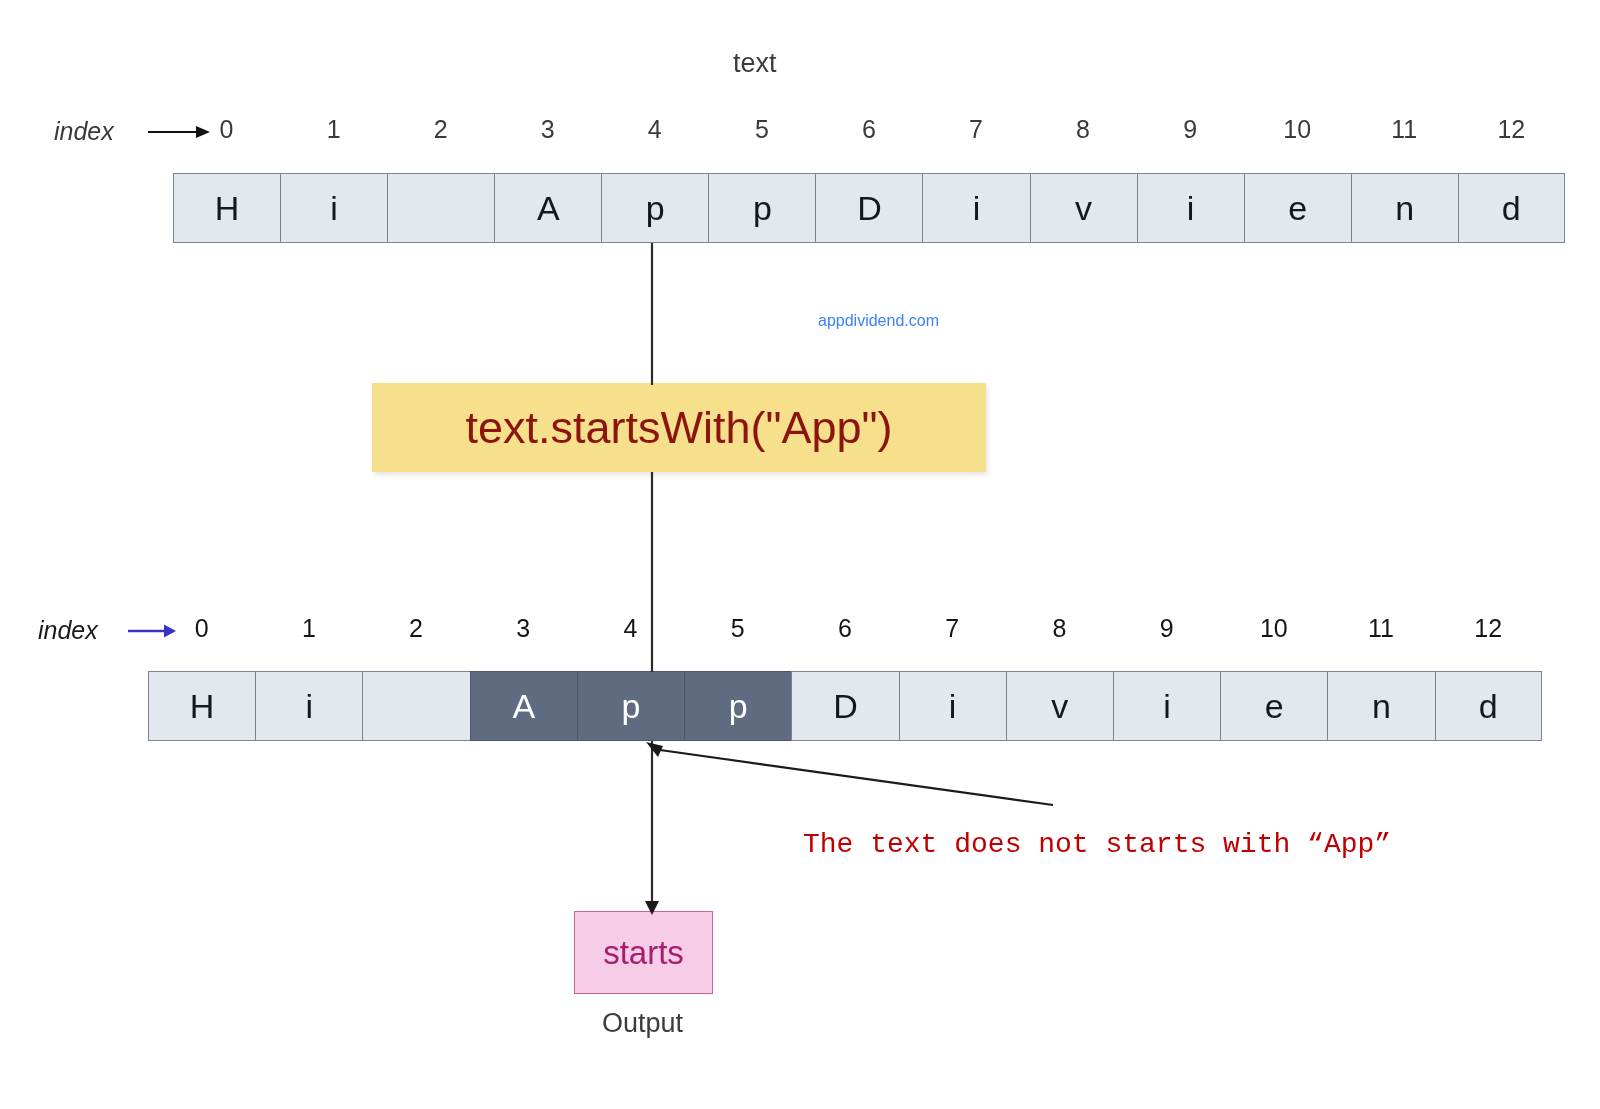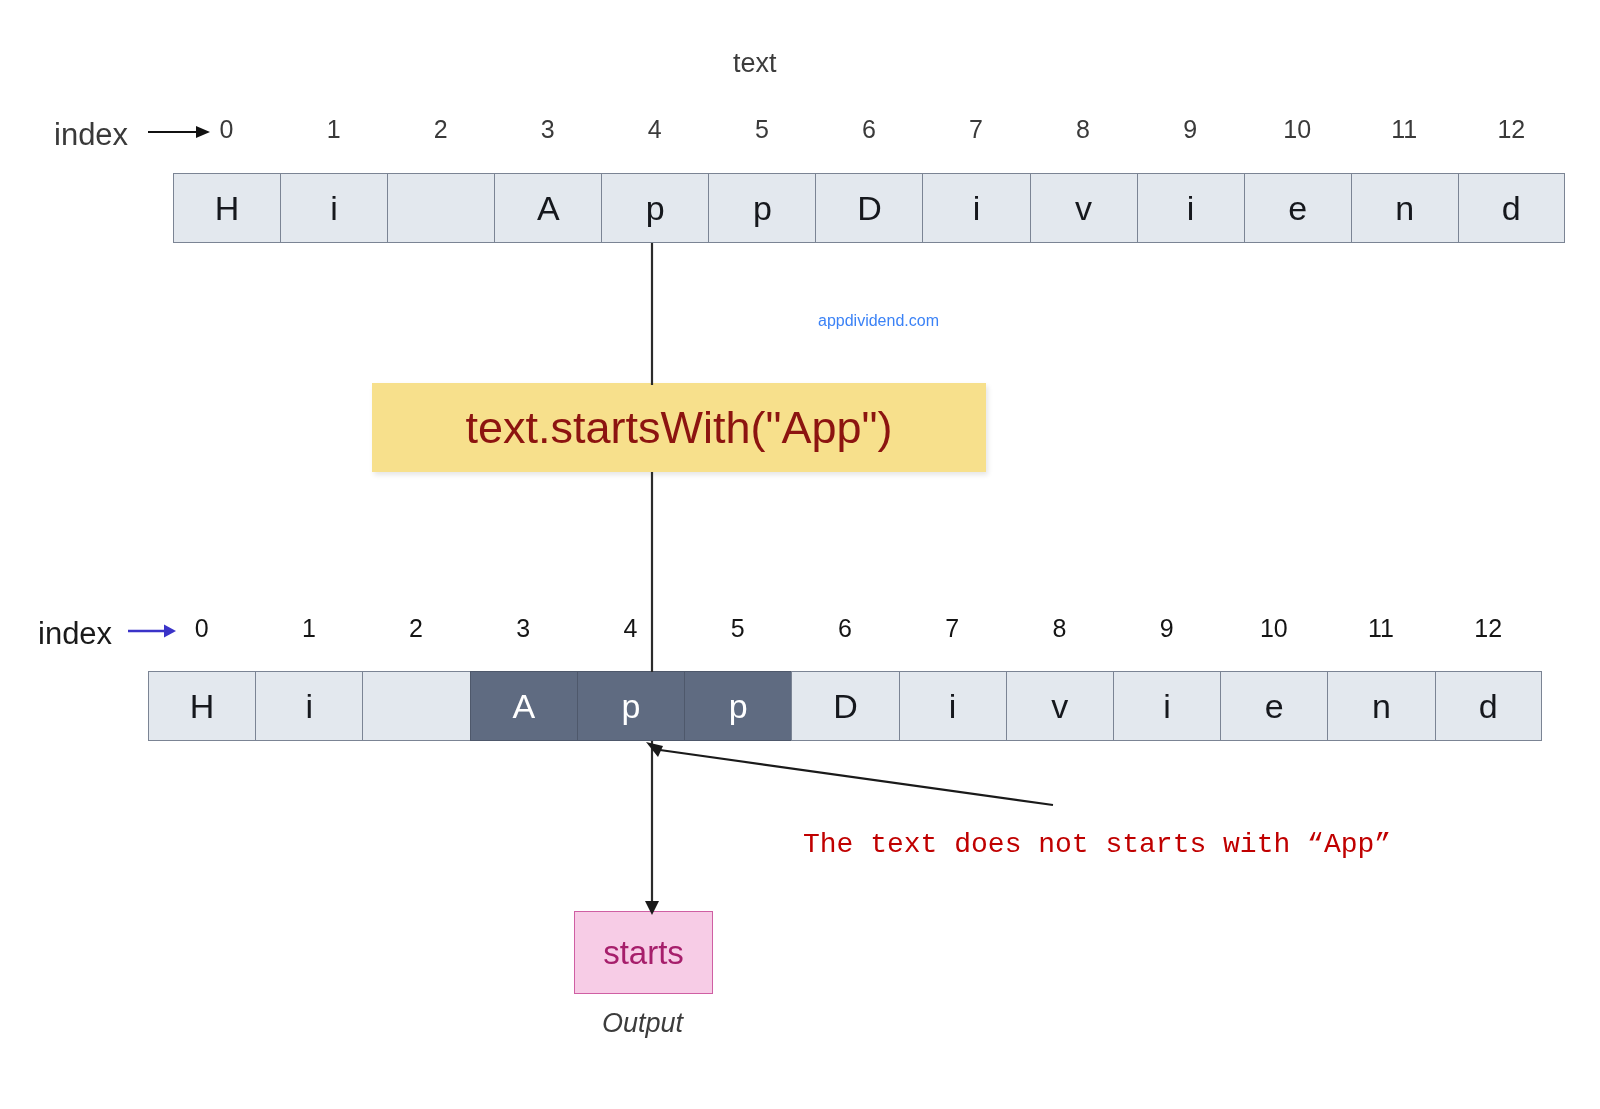--- a/index.html
+++ b/index.html
@@ -20,23 +20,24 @@
 
   
   .title-text {
     position: absolute;
     font-size: 27px;
     color: #3c3c3c;
     white-space: nowrap;
   }
   .index-label {
     position: absolute;
-    font-size: 31px;
+    font-size: 25px;
     color: #3a3a3a;
     white-space: nowrap;
+    font-style: italic;
   }
   .index-label.strong {
     color: #1a1a1a;
   }
 
   
   .idx-arrow {
     position: absolute;
   }
 
@@ -228,21 +229,21 @@
       <div class="cell" style="width: 7.69231%;">i</div>
       <div class="cell" style="width: 7.69231%;">e</div>
       <div class="cell" style="width: 7.69231%;">n</div>
       <div class="cell" style="width: 7.69231%;">d</div>
     </div>
 
   <div class="annotation" style="left:803px; top:829px;">The text does not starts with “App”</div>
 
   <div class="output-box" style="left:574px; top:911px; width:137px; height:81px;">starts</div>
 
-  <div class="output-label" style="left:574px; top:1008px; width:137px;font-style:italic;">Output</div>
+  <div class="output-label" style="left:574px; top:1008px; width:137px;">Output</div>
 
   <svg class="connectors" viewBox="0 0 1600 1109">
 
     <line x1="652" y1="243" x2="652" y2="385" stroke="#2b2b2b" stroke-width="2.2"></line>
 
     <line x1="652" y1="472" x2="652" y2="672" stroke="#2b2b2b" stroke-width="2.2"></line>
 
     <line x1="652" y1="741" x2="652" y2="905" stroke="#2b2b2b" stroke-width="2.2"></line>
     <polygon points="645,901 659,901 652,915" fill="#1a1a1a"></polygon>
 

